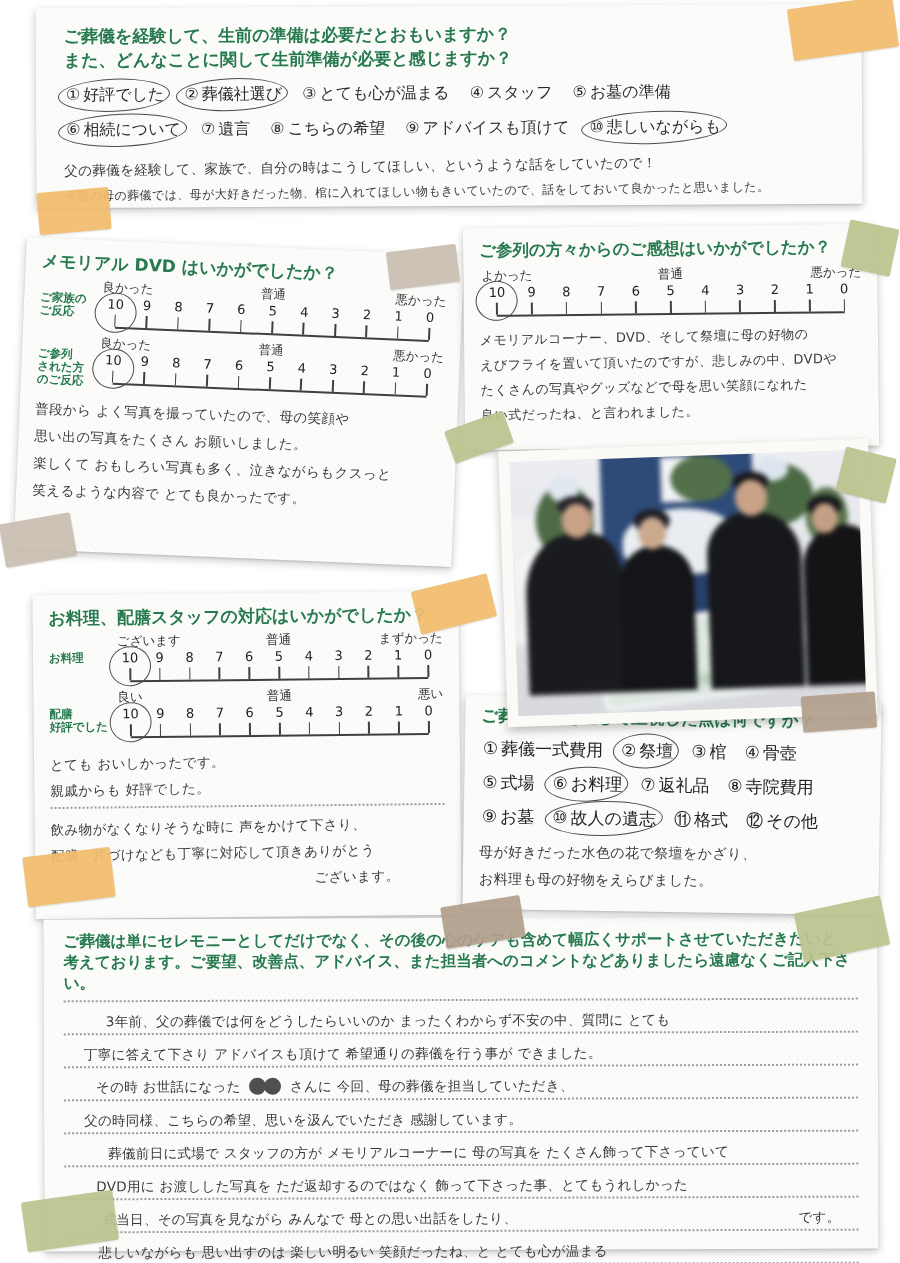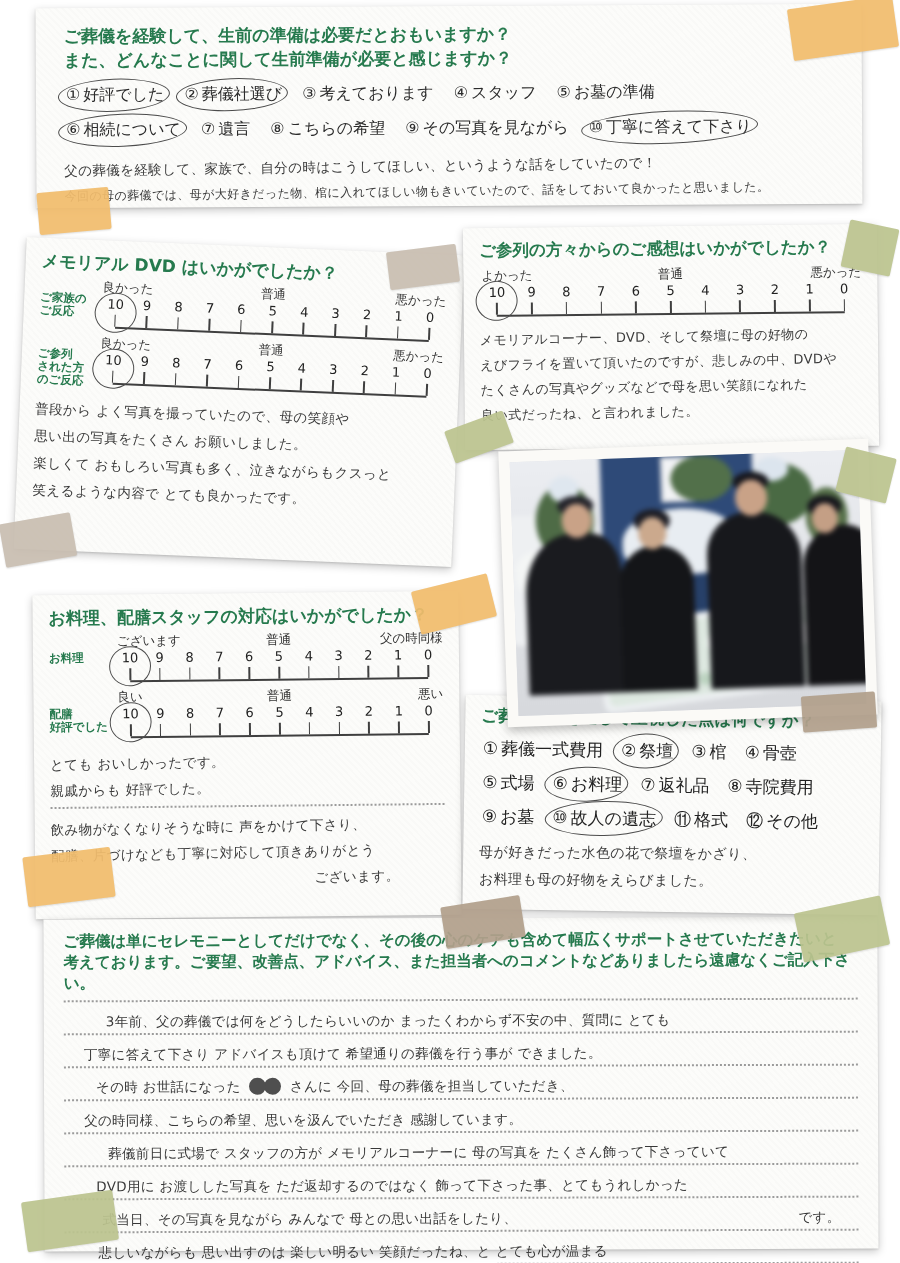--- a/index.html
+++ b/index.html
@@ -124,30 +124,30 @@
 </style>
 </head>
 <body>
 
 <div class="card" id="top-card">
   <div class="q-line">ご葬儀を経験して、生前の準備は必要だとおもいますか？</div>
   <div class="q-line">また、どんなことに関して生前準備が必要と感じますか？</div>
   <div class="opt-row">
       <span class="opt circled"><span class="opt-num">①</span><span>好評でした</span></span>
       <span class="opt circled"><span class="opt-num">②</span><span>葬儀社選び</span></span>
-      <span class="opt"><span class="opt-num">③</span><span>考えております</span></span>
+      <span class="opt"><span class="opt-num">③</span><span>とても心が温まる</span></span>
       <span class="opt"><span class="opt-num">④</span><span>スタッフ</span></span>
       <span class="opt"><span class="opt-num">⑤</span><span>お墓の準備</span></span>
     </div>
   <div class="opt-row">
       <span class="opt circled"><span class="opt-num">⑥</span><span>相続について</span></span>
       <span class="opt"><span class="opt-num">⑦</span><span>遺言</span></span>
       <span class="opt"><span class="opt-num">⑧</span><span>こちらの希望</span></span>
-      <span class="opt"><span class="opt-num">⑨</span><span>その写真を見ながら</span></span>
-      <span class="opt circled"><span class="opt-num">⑩</span><span>丁寧に答えて下さり</span></span>
+      <span class="opt"><span class="opt-num">⑨</span><span>アドバイスも頂けて</span></span>
+      <span class="opt circled"><span class="opt-num">⑩</span><span>悲しいながらも</span></span>
     </div>
   <div class="hw tilt" style="margin-top:12px;">
       <div class="hw-line">父の葬儀を経験して、家族で、自分の時はこうしてほしい、というような話をしていたので！</div>
       <div class="hw-line">今回の母の葬儀では、母が大好きだった物、棺に入れてほしい物もきいていたので、話をしておいて良かったと思いました。</div>
     </div>
 </div>
 
 <div class="card" id="dvd-card">
   <div class="green title-line">メモリアル DVD はいかがでしたか？</div>
   <div class="scale-row">
@@ -315,21 +315,21 @@
 </div>
 
 <div class="card" id="food-card">
   <div class="green title-line">お料理、配膳スタッフの対応はいかがでしたか？</div>
   <div class="scale-row">
     <div class="row-label" style="padding-top:18px;">お料理</div>
     <div class="scale">
         <div class="toplabels">
           <span class="tl-left">ございます</span>
           <span class="tl-mid">普通</span>
-          <span class="tl-right">父の時同様</span>
+          <span class="tl-right">まずかった</span>
         </div>
         <div class="nums">
           <span>10</span>
           <span>9</span>
           <span>8</span>
           <span>7</span>
           <span>6</span>
           <span>5</span>
           <span>4</span>
           <span>3</span>

